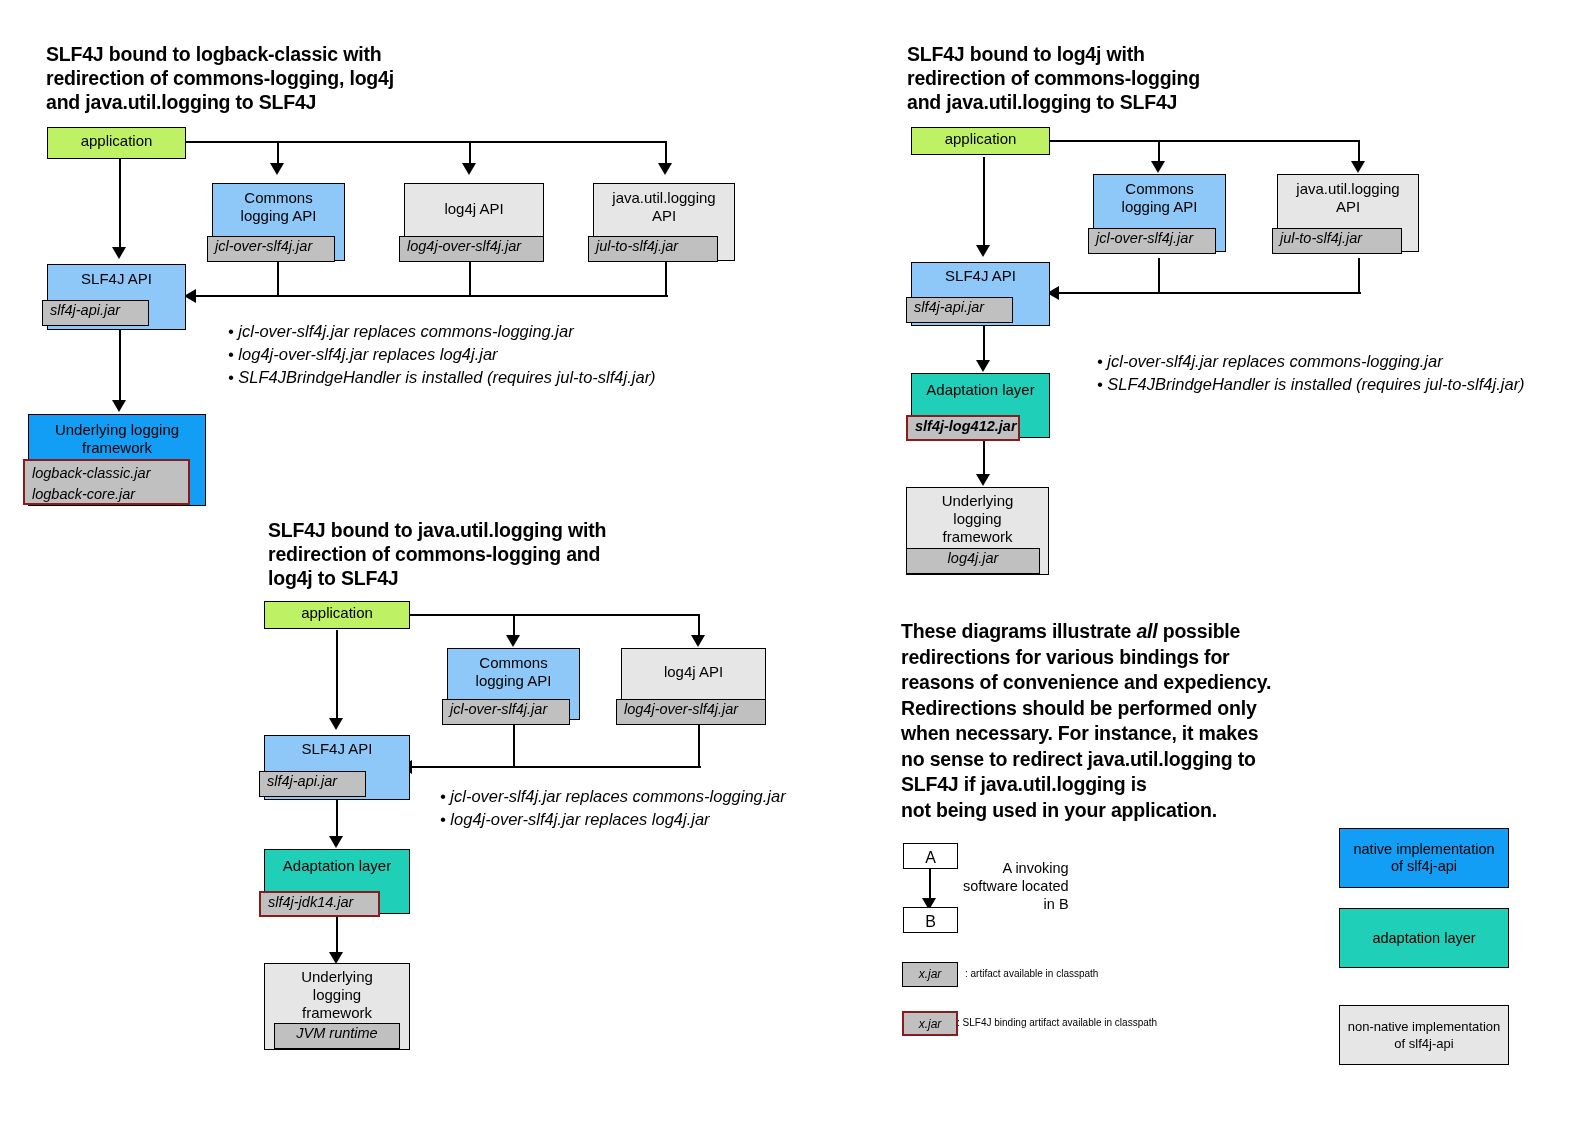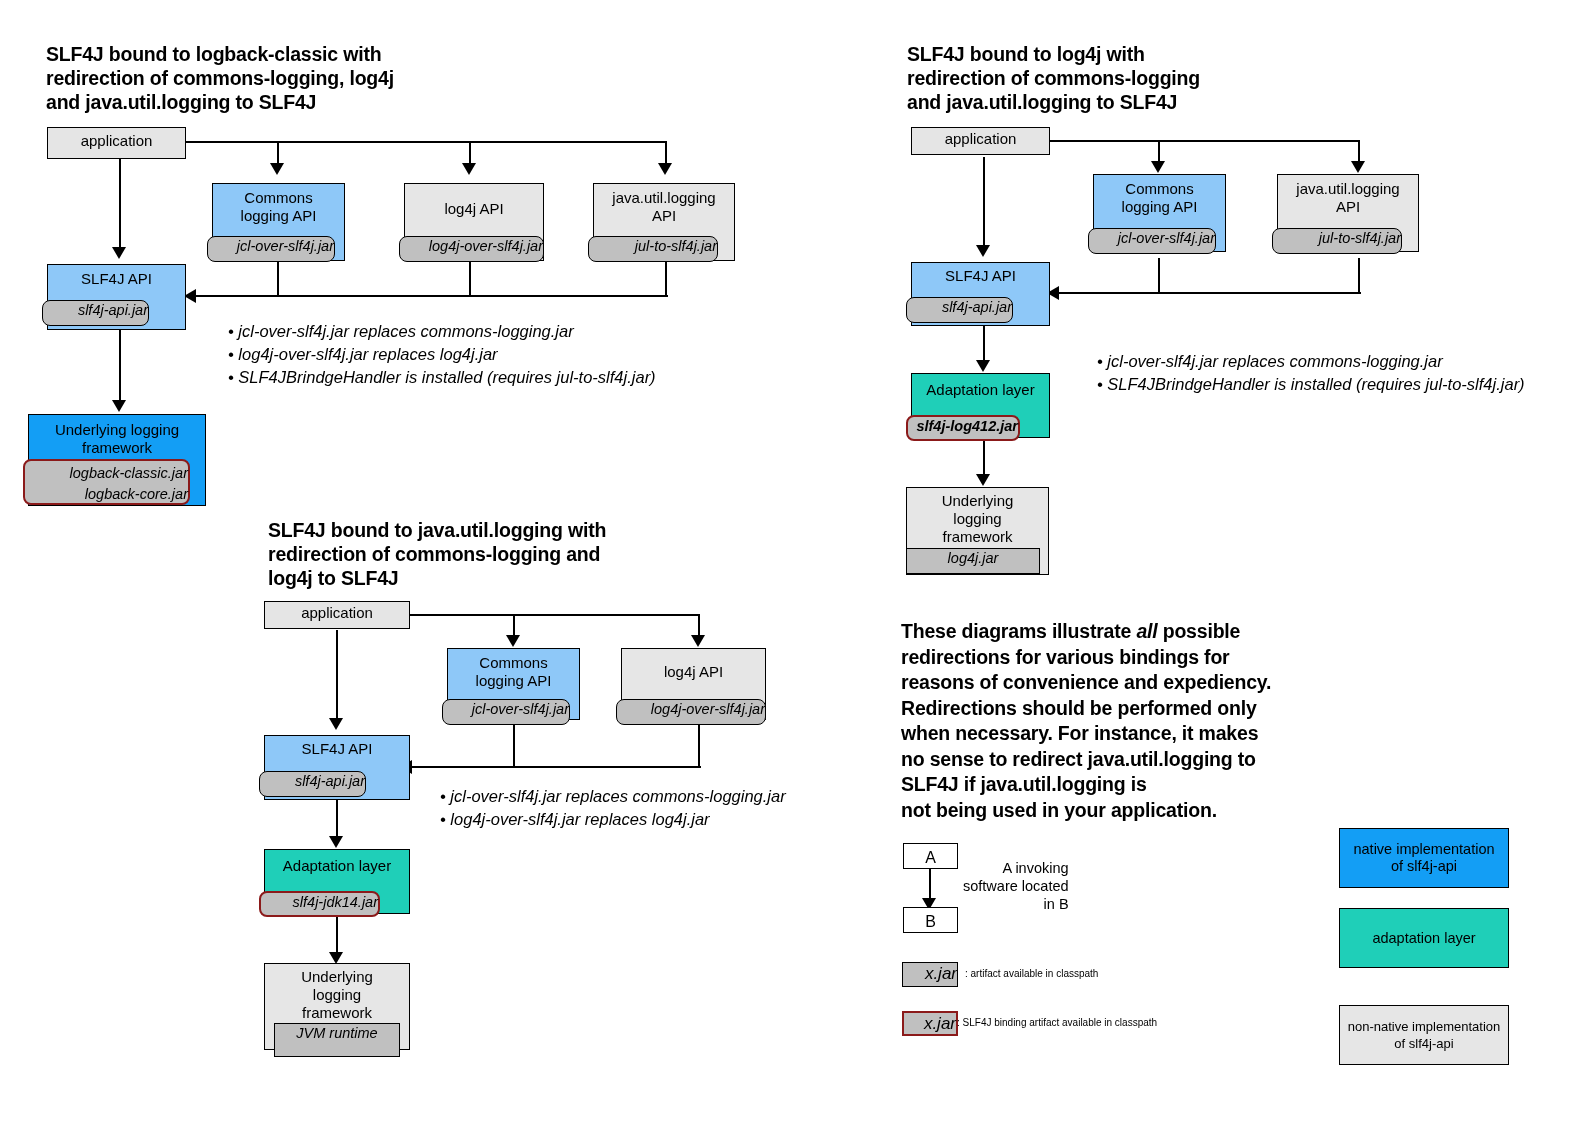--- a/index.html
+++ b/index.html
@@ -36,41 +36,41 @@
     font-size: 15px;
     line-height: 18px;
     text-align: center;
     color: #000;
   }
   .node .title {
     display: block;
     white-space: pre-line;
     padding-top: 5px;
   }
-  .c-green  { background: #e5e5e5; }
+  .c-green  { background: #bef264; }
   .c-ablue  { background: #8ec8f8; }
   .c-nblue  { background: #139ef5; }
   .c-teal   { background: #1fcfb8; }
   .c-gray   { background: #e6e6e6; }
 
   
   .jar {
     position: absolute;
     box-sizing: border-box;
     background: #c0c0c0;
     border: 1.5px solid #000000;
     font-style: italic;
     font-size: 14.5px;
     line-height: 19px;
     text-align: center;
     white-space: pre-line;
     color: #000;
   }
   .jar.binding { border: 2px solid #8b1a1a; }
-  .jar.left    { text-align: right; padding-left: 7px; border-radius: 8px; }
+  .jar.left    { text-align: left; padding-left: 7px; }
 
   
   .ln   { position: absolute; background: #000000; }
   .hln  { height: 1.6px; }
   .vln  { width: 1.6px; }
   .arrow-d, .arrow-l {
     position: absolute;
     width: 0; height: 0;
   }
   .arrow-d {
@@ -114,22 +114,22 @@
   .legend-text {
     font-size: 14.5px;
     line-height: 18px;
     white-space: pre-line;
   }
   .legend-chip {
     box-sizing: border-box;
     background: #c0c0c0;
     border: 1.5px solid #000000;
     font-style: italic;
-    font-size: 17px;
-    text-align: right;
+    font-size: 12px;
+    text-align: center;
     line-height: 22px;
   }
   .legend-chip.binding { border: 2px solid #8b1a1a; }
   .legend-cap {
     font-size: 10px;
     line-height: 18px;
   }
   .swatch {
     box-sizing: border-box;
     border: 1.5px solid #000000;
@@ -314,21 +314,21 @@
   <div class="node c-teal abs" style="left:264px; top:849px; width:146px; height:65px;">
     <span class="title" style="padding-top:7px;">Adaptation layer</span>
   </div>
   <div class="jar binding left abs" style="left:259px; top:891px; width:121px; height:26px;">slf4j-jdk14.jar</div>
 
   <div class="node c-gray abs" style="left:264px; top:963px; width:146px; height:87px;">
     <span class="title" style="padding-top:4px;">Underlying
 logging
 framework</span>
   </div>
-  <div class="jar abs" style="left:274px; top:1023px; width:126px; height:34px;">JVM runtime</div>
+  <div class="jar abs" style="left:274px; top:1023px; width:126px; height:26px;">JVM runtime</div>
 
   <div class="abs bullets" style="left:440px; top:785px;">• jcl-over-slf4j.jar replaces commons-logging.jar
 • log4j-over-slf4j.jar replaces log4j.jar</div>
 
   <div class="abs para" style="left:901px; top:619px; width:430px;"><span>These diagrams illustrate </span><i>all</i><span> possible
 redirections for various bindings for
 reasons of convenience and expediency.
 Redirections should be performed only
 when necessary. For instance, it makes
 no sense to redirect java.util.logging to

